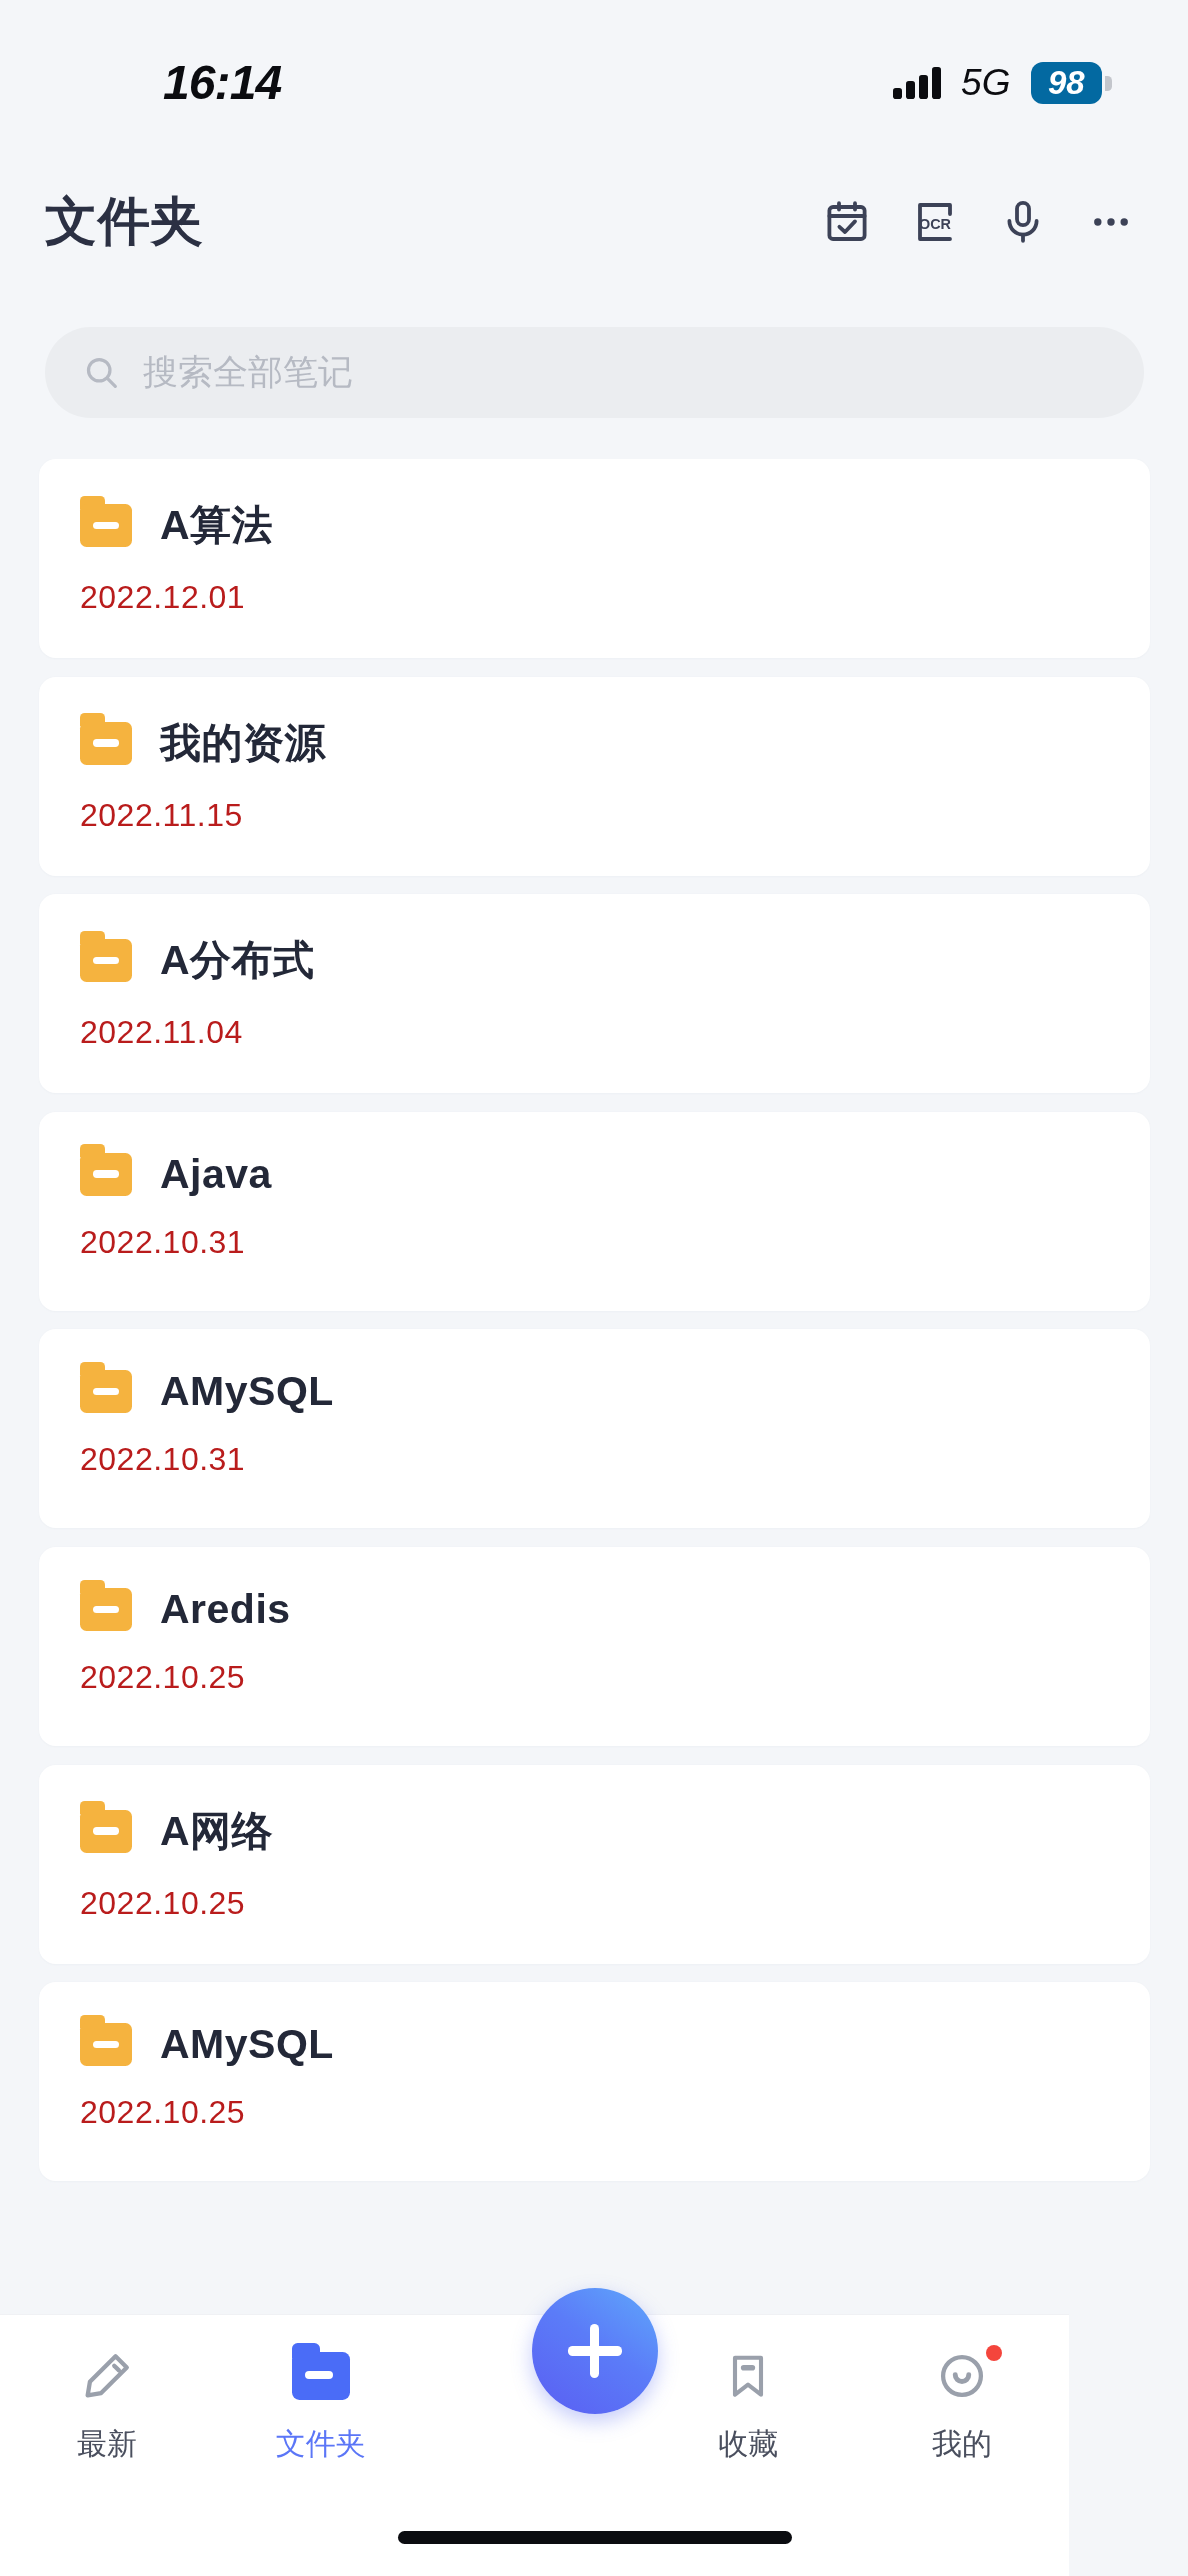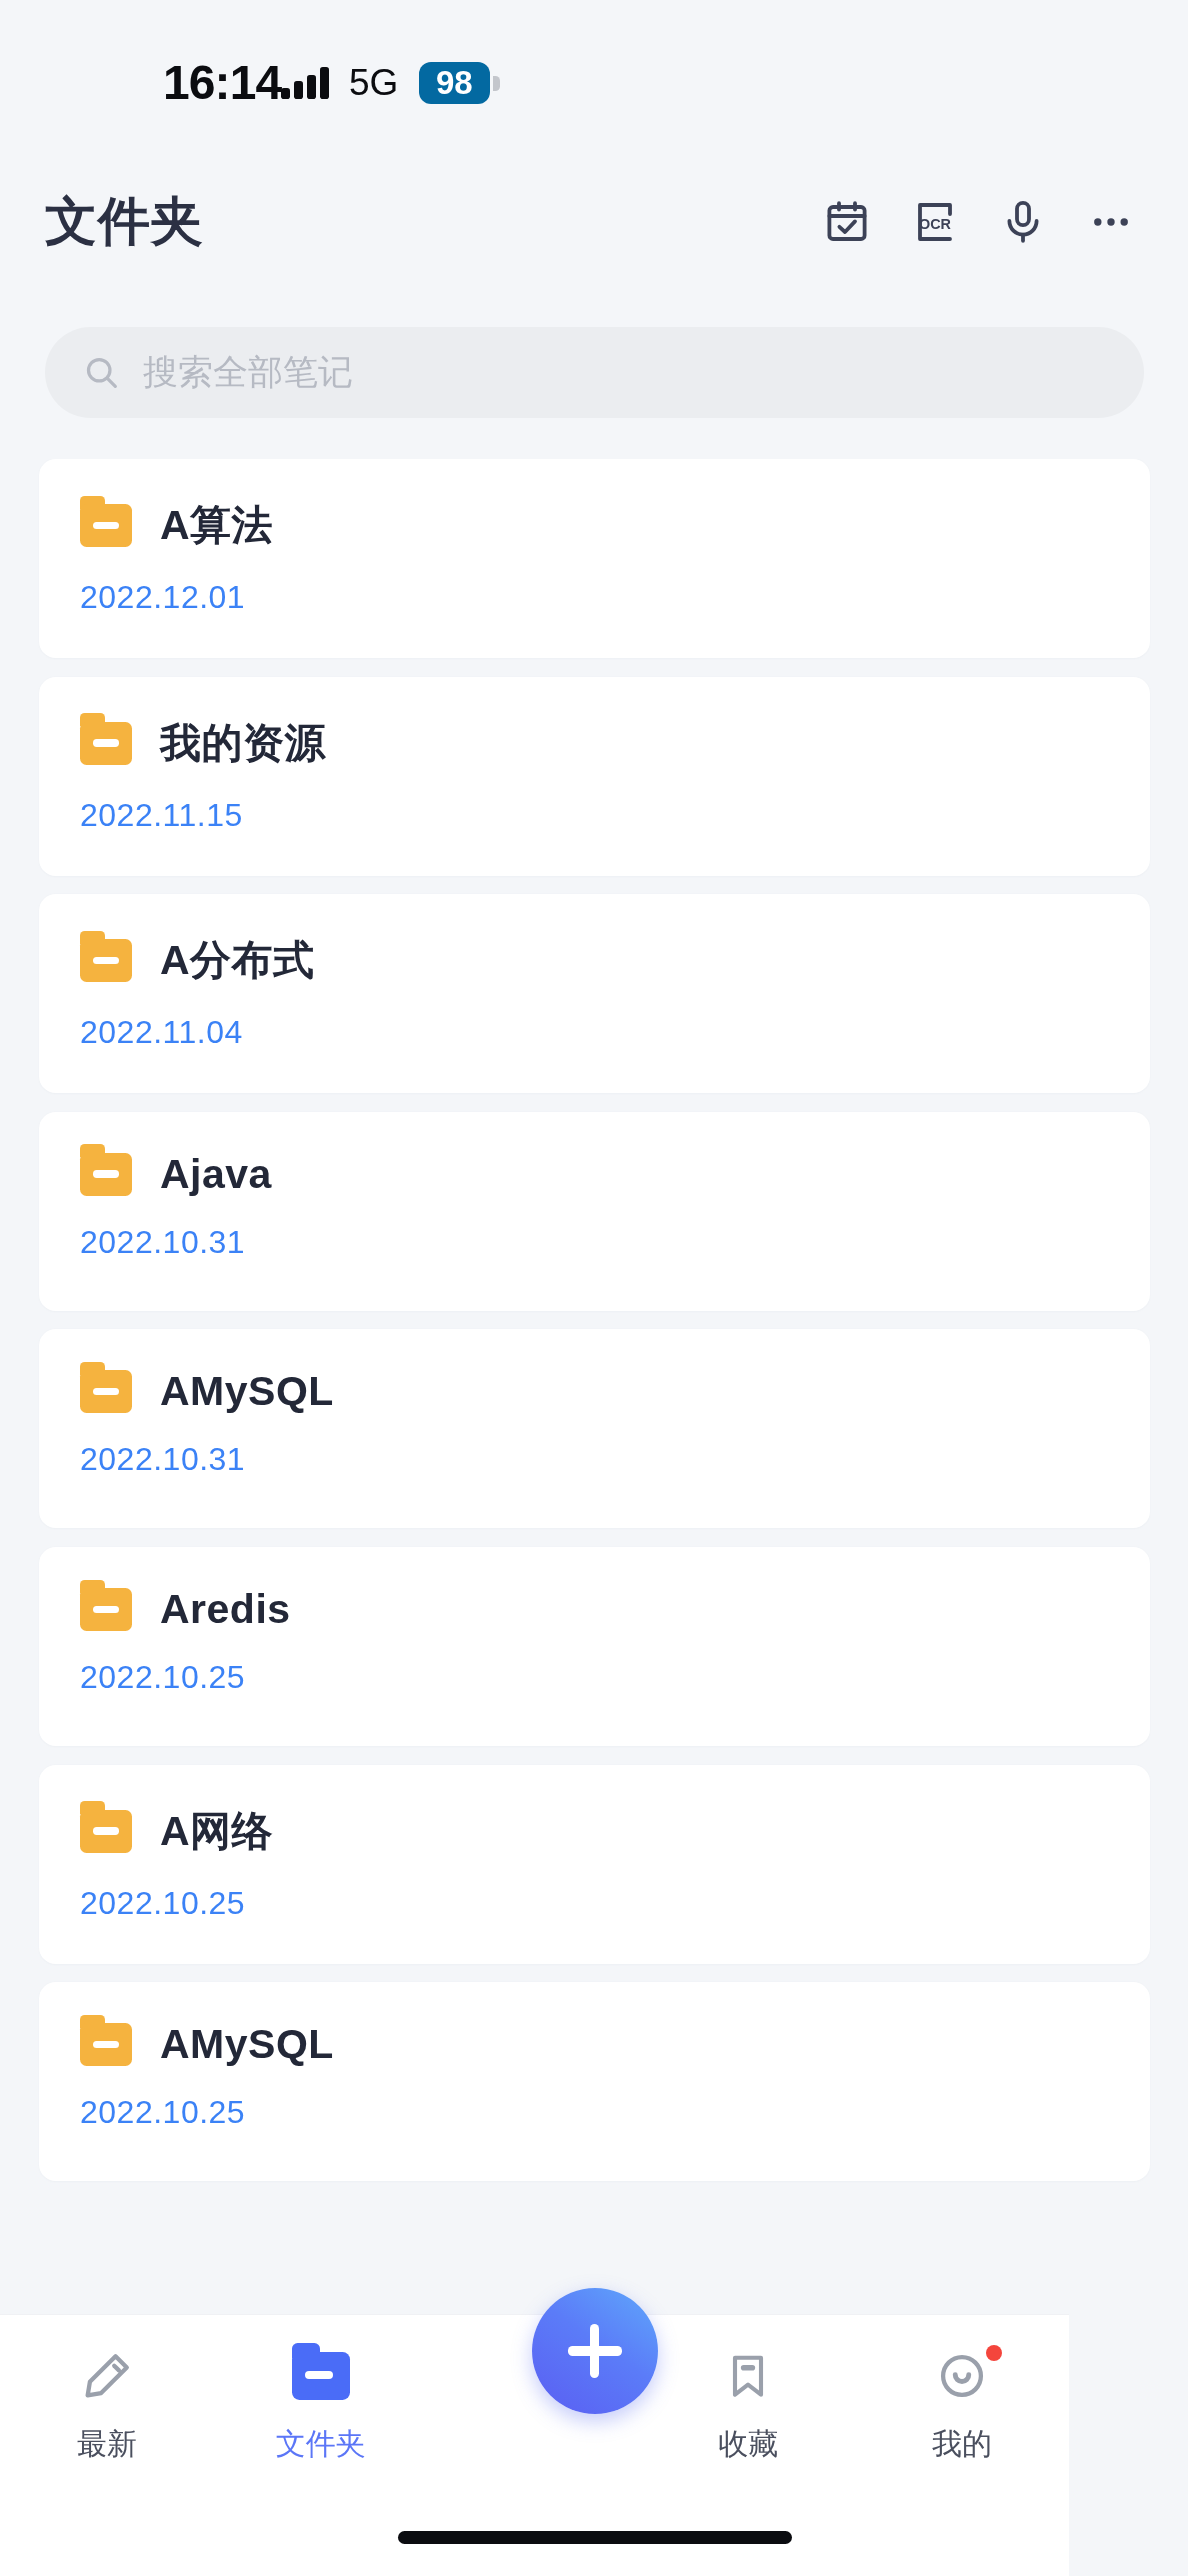--- a/index.html
+++ b/index.html
@@ -7,22 +7,23 @@
     width:1189px; height:2576px;
     background:#f4f6f9;
     font-family:"Liberation Sans","DejaVu Sans",sans-serif;
     overflow:hidden;
   }
   .phone { position:relative; width:1189px; height:2576px; background:#f4f6f9; }
 
   
   .statusbar {
     position:absolute; top:0; left:0; width:1179px; height:153px;
-    display:flex; align-items:center; 
+    display:flex; align-items:center; justify-content:space-between;
     padding:0 67px 0 0;
+    font-style:italic;
   }
   .status-time {
     font-size:48px; font-weight:bold; color:#0b0c10;
     letter-spacing:-0.9px; margin-left:163px; margin-top:11px;
   }
   .status-right { display:flex; align-items:center; gap:20.4px; margin-top:13px; }
   .signal { display:flex; align-items:flex-end; gap:4.6px; height:32px; }
   .signal i { display:block; width:8.4px; background:#0b0c10; border-radius:2.8px; }
   .signal i:nth-child(1){ height:11px; }
   .signal i:nth-child(2){ height:17.6px; }
@@ -75,21 +76,21 @@
   }
   .folder-icon .f-tab {
     position:absolute; top:-8.4px; left:0; width:25px; height:13px;
     background:#f5b33f; border-radius:4.6px 4.6px 0 0;
   }
   .folder-icon .f-dash {
     position:absolute; top:17.6px; left:13px; width:26px; height:7.4px;
     background:#ffffff; border-radius:3.7px;
   }
   .card-name { font-size:41px; font-weight:bold; color:#232838; letter-spacing:0.5px; }
-  .card-date { font-size:32px; color:#3b82f6; margin-top:26px; letter-spacing:0.5px; }
+  .card-date { font-size:32px; color:#b91c1c; margin-top:26px; letter-spacing:0.5px; }
 
   
   .tabbar {
     position:absolute; bottom:0; left:0; width:1069px; height:262px;
     background:#ffffff; border-top:0.9px solid #f0f1f4;
     display:flex; align-items:flex-start; padding-top:32px;
   }
   .tab { flex:1; display:flex; flex-direction:column; align-items:center; gap:18.6px; position:relative; }
   .tab-icon { height:58px; display:flex; align-items:center; justify-content:center; }
   .tab-label { font-size:30px; color:#4a4f5e; }

